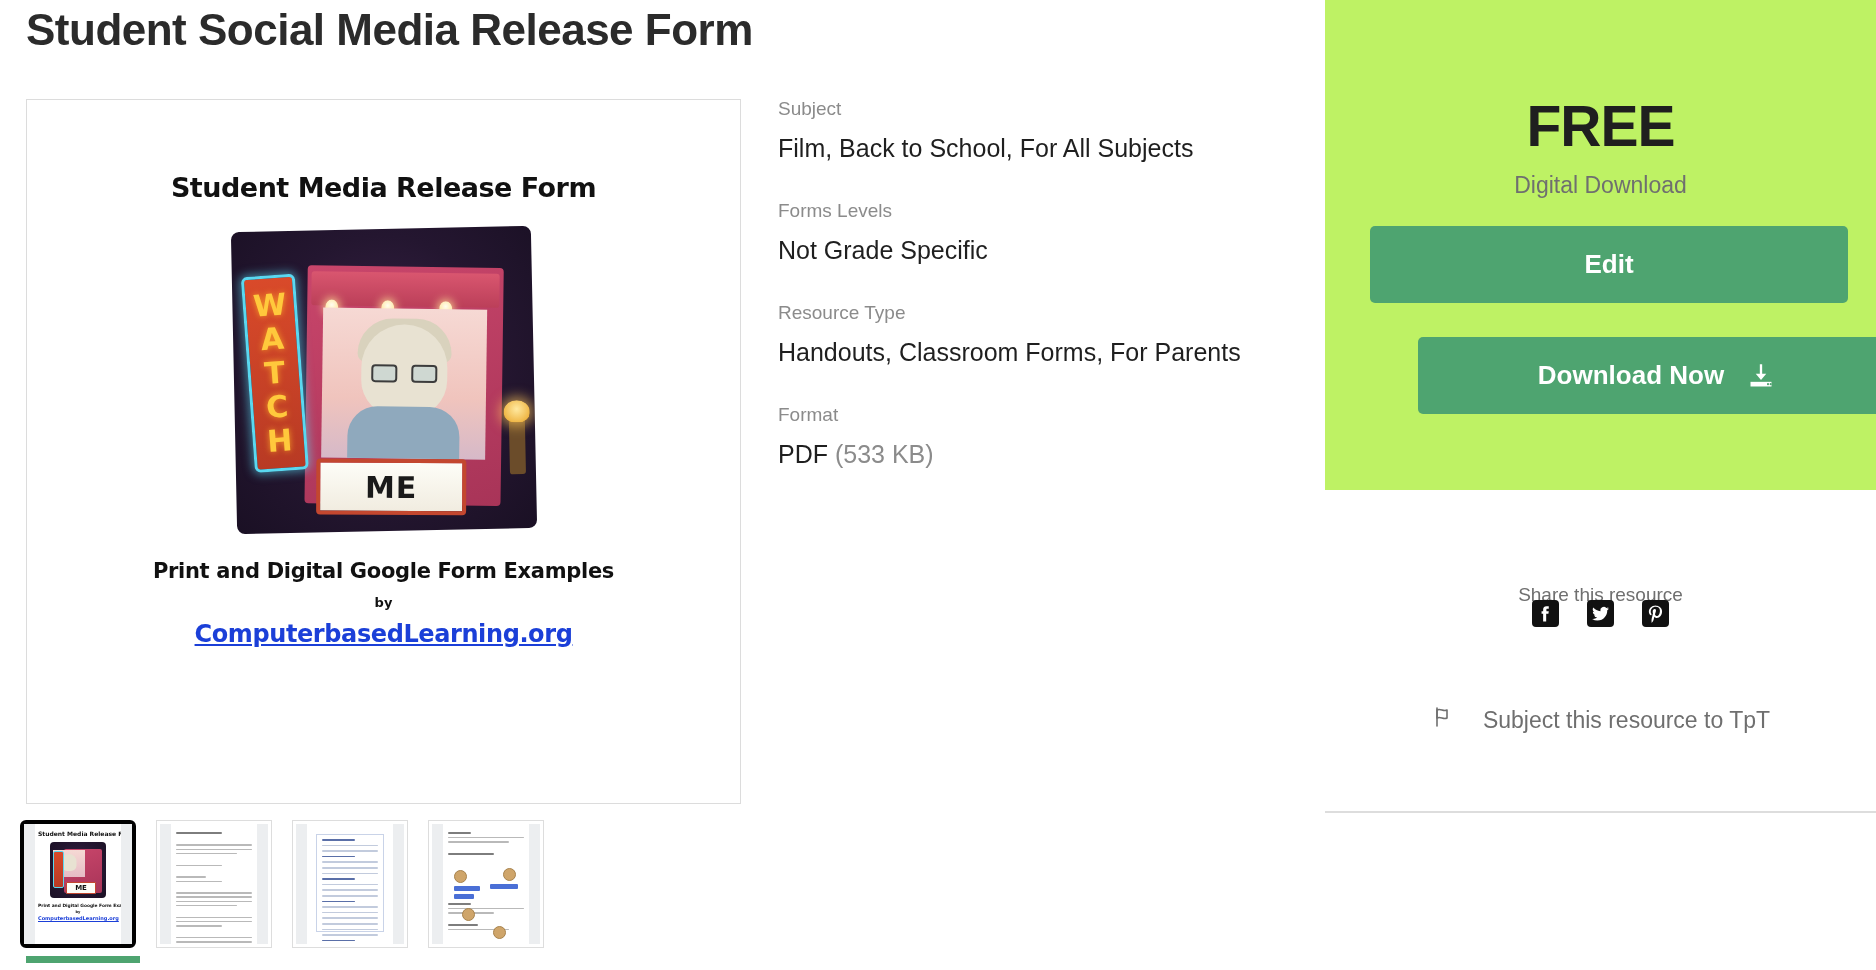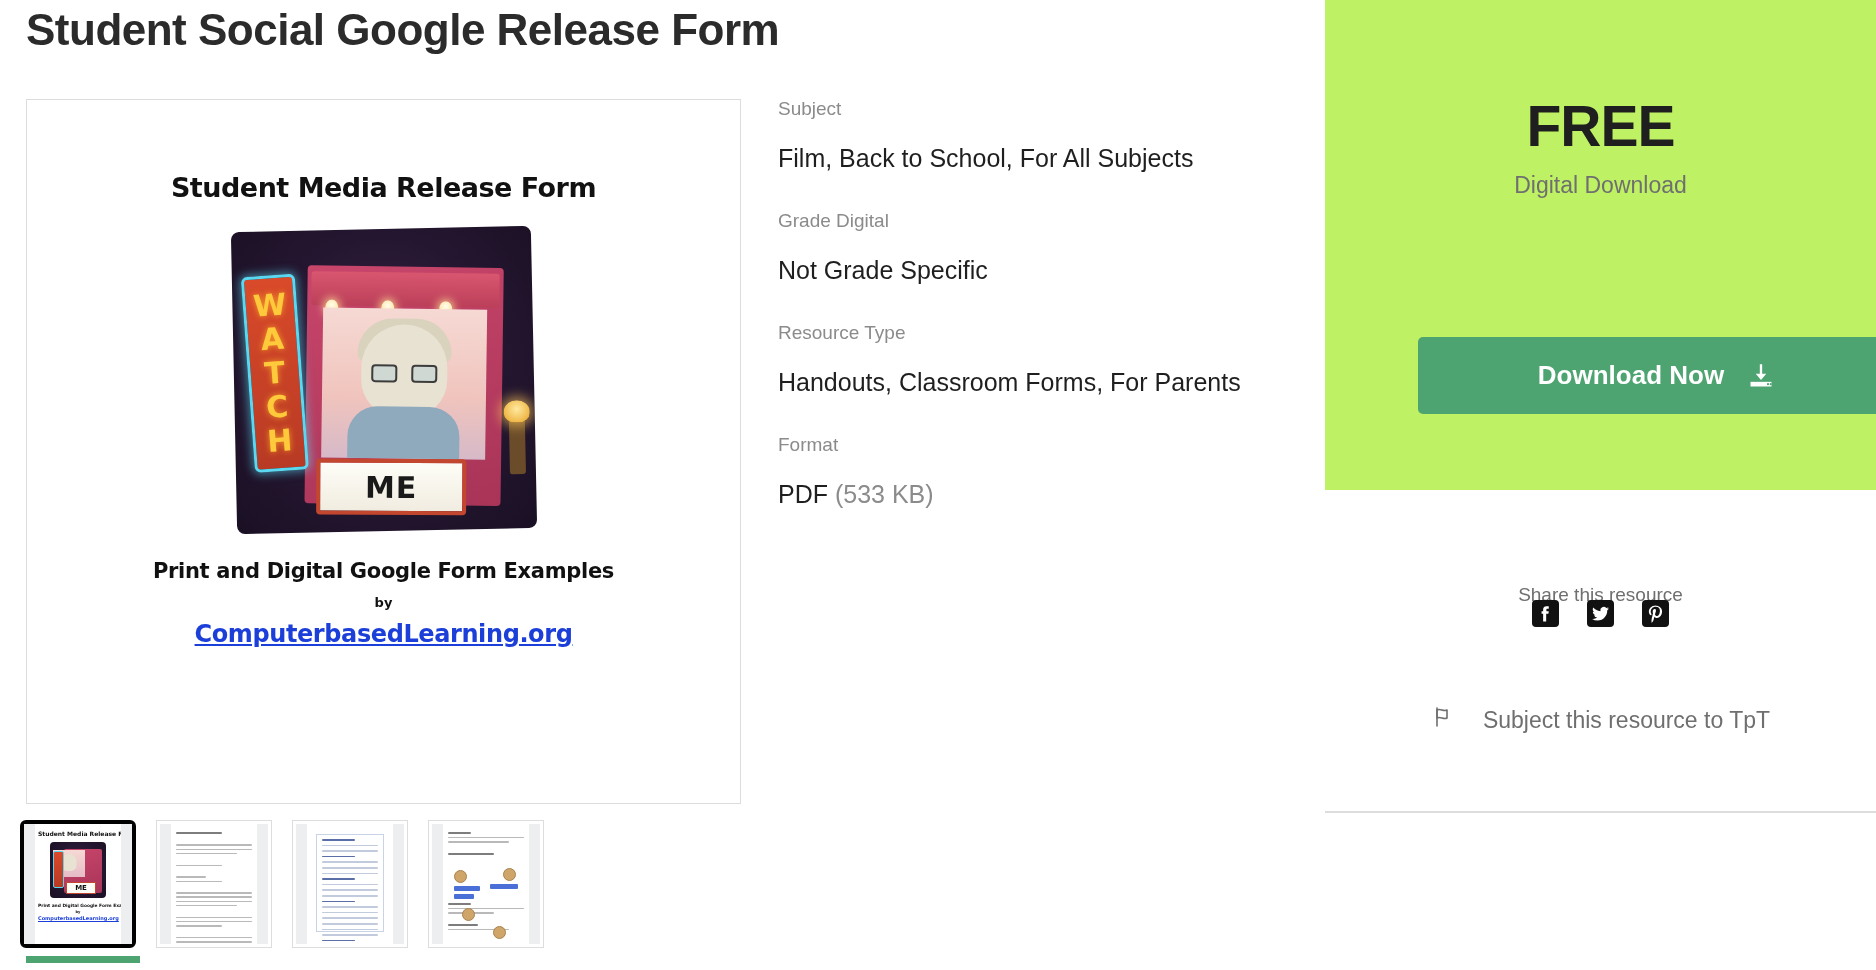--- a/index.html
+++ b/index.html
@@ -375,21 +375,21 @@
     font-size: 19px;
     line-height: 30px;
     color: #8b8b8b;
     font-weight: normal;
   }
   .meta-value {
     font-size: 25px;
     line-height: 40px;
     color: #1f1f1f;
     font-weight: normal;
-    margin-top: 14px;
+    margin-top: 4px;
   }
   .meta-value .dim { color: #8b8b8b; }
 
   
   .sidebar {
     position: absolute;
     left: 1325px;
     top: 0;
     width: 551px;
     height: 970px;
@@ -482,21 +482,21 @@
     width: 551px;
     height: 2px;
     background: #dddddd;
   }
 </style>
 </head>
 <body>
 
 <div class="page">
 
-  <h1 class="page-title">Student Social Google Release Form</h1>
+  <h1 class="page-title">Student Social Media Release Form</h1>
 
   <div class="preview-frame">
     <div class="preview-inner">
       <div class="pv-title">Student Media Release Form</div>
 
       <div class="marquee">
         <div class="mq-frame">
           <div class="mq-topbar"></div>
           <div class="mq-bulbs">
             <span></span>
@@ -644,21 +644,21 @@
   </div>
 
   <div class="meta">
 
     <div class="meta-block">
       <div class="meta-label">Subject</div>
       <div class="meta-value">Film, Back to School, For All Subjects</div>
     </div>
 
     <div class="meta-block">
-      <div class="meta-label">Grade Digital</div>
+      <div class="meta-label">Forms Levels</div>
       <div class="meta-value">Not Grade Specific</div>
     </div>
 
     <div class="meta-block">
       <div class="meta-label">Resource Type</div>
       <div class="meta-value">Handouts, Classroom Forms, For Parents</div>
     </div>
 
     <div class="meta-block">
       <div class="meta-label">Format</div>
@@ -666,20 +666,23 @@
     </div>
 
   </div>
 
   <div class="sidebar">
 
     <div class="price-card">
       <div class="price">FREE</div>
       <div class="price-sub">Digital Download</div>
 
+      <button class="btn btn-edit">
+        <span>Edit</span>
+      </button>
 
       <button class="btn btn-download">
         <span>Download Now</span>
         <span class="download-icon">
           <svg width="30" height="28" viewBox="0 0 24 24" fill="#ffffff" aria-hidden="true">
             <path d="M11 2h2v8h3.5L12 15.5 7.5 10H11V2z"></path>
             <path d="M3 17h18v4H3v-4z"></path>
             <circle cx="18" cy="19" r="0.9" fill="#4ea470"></circle>
             <circle cx="20.3" cy="19" r="0.9" fill="#4ea470"></circle>
           </svg>

